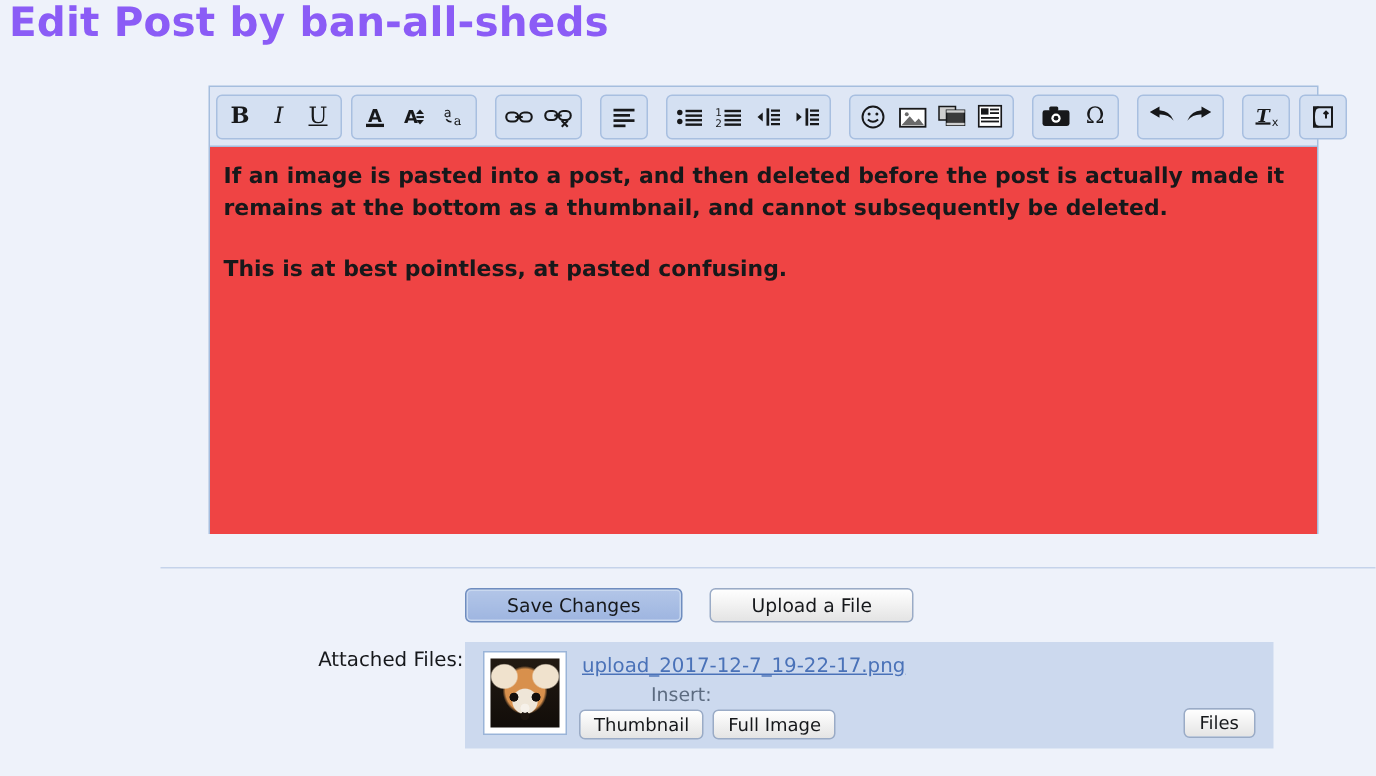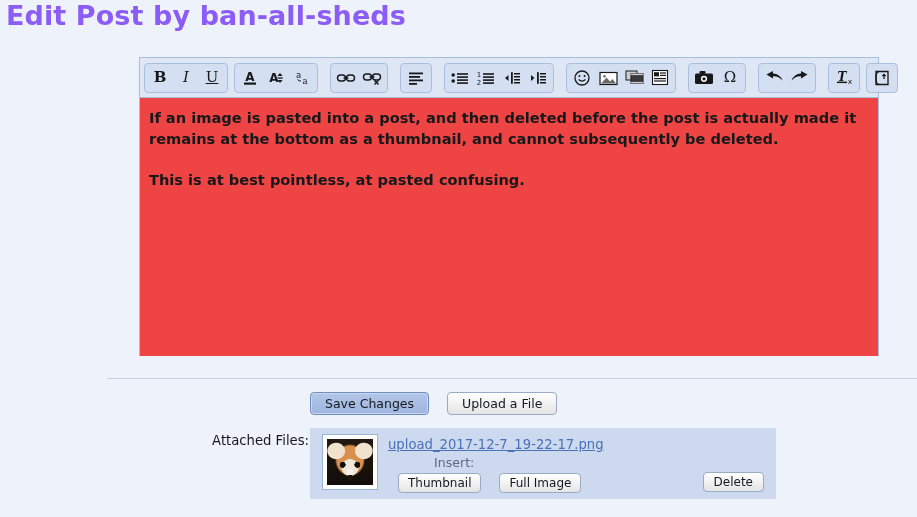--- a/index.html
+++ b/index.html
@@ -119,21 +119,21 @@
   .actions {
     position: absolute;
     left: 310px;
     top: 392px;
     display: flex;
     gap: 18px;
   }
   .btn {
     box-sizing: border-box;
     height: 23px;
-    padding: 0 14px;
+    padding: 0 27px;
     border: 1px solid #9aabc6;
     border-radius: 4px;
     background: linear-gradient(#ffffff, #e4e4e4);
     font-family: "DejaVu Sans", "Liberation Sans", sans-serif;
     font-size: 12.5px;
     color: #16181b;
     display: inline-flex;
     align-items: center;
     justify-content: center;
     cursor: default;
@@ -153,21 +153,21 @@
     font-size: 13.2px;
     font-weight: normal;
     color: #16181b;
     white-space: nowrap;
   }
 
   .attach-panel {
     position: absolute;
     left: 310px;
     top: 428px;
-    width: 466px;
+    width: 539px;
     height: 71px;
     box-sizing: border-box;
     background: #ccd9ee;
   }
 
   .thumb-frame {
     position: absolute;
     left: 12px;
     top: 6px;
     width: 56px;
@@ -211,21 +211,21 @@
     color: #5c6b80;
     margin-left: 46px;
   }
   .insert-btns {
     position: absolute;
     left: 76px;
     top: 45px;
     display: flex;
     gap: 6px;
   }
-  .insert-btns .btn { height: 20px; padding: 0 9px; font-size: 12px; margin-left: 12px; }
+  .insert-btns .btn { height: 20px; padding: 0 9px; font-size: 12px; }
 
   .delete-btn {
     position: absolute;
     right: 12px;
     bottom: 7px;
     height: 20px;
     padding: 0 10px;
     font-size: 12px;
   }
 </style>
@@ -490,14 +490,14 @@
 <div class="attach-panel">
   <div class="thumb-frame">
     <div class="thumb-img"></div>
   </div>
   <div class="attach-name">upload_2017-12-7_19-22-17.png</div>
   <div class="attach-insert">Insert:</div>
   <div class="insert-btns">
     <button class="btn">Thumbnail</button>
     <button class="btn">Full Image</button>
   </div>
-  <button class="btn delete-btn">Delete</button>
+  <button class="btn delete-btn">Files</button>
 </div>
 
 </body></html>

